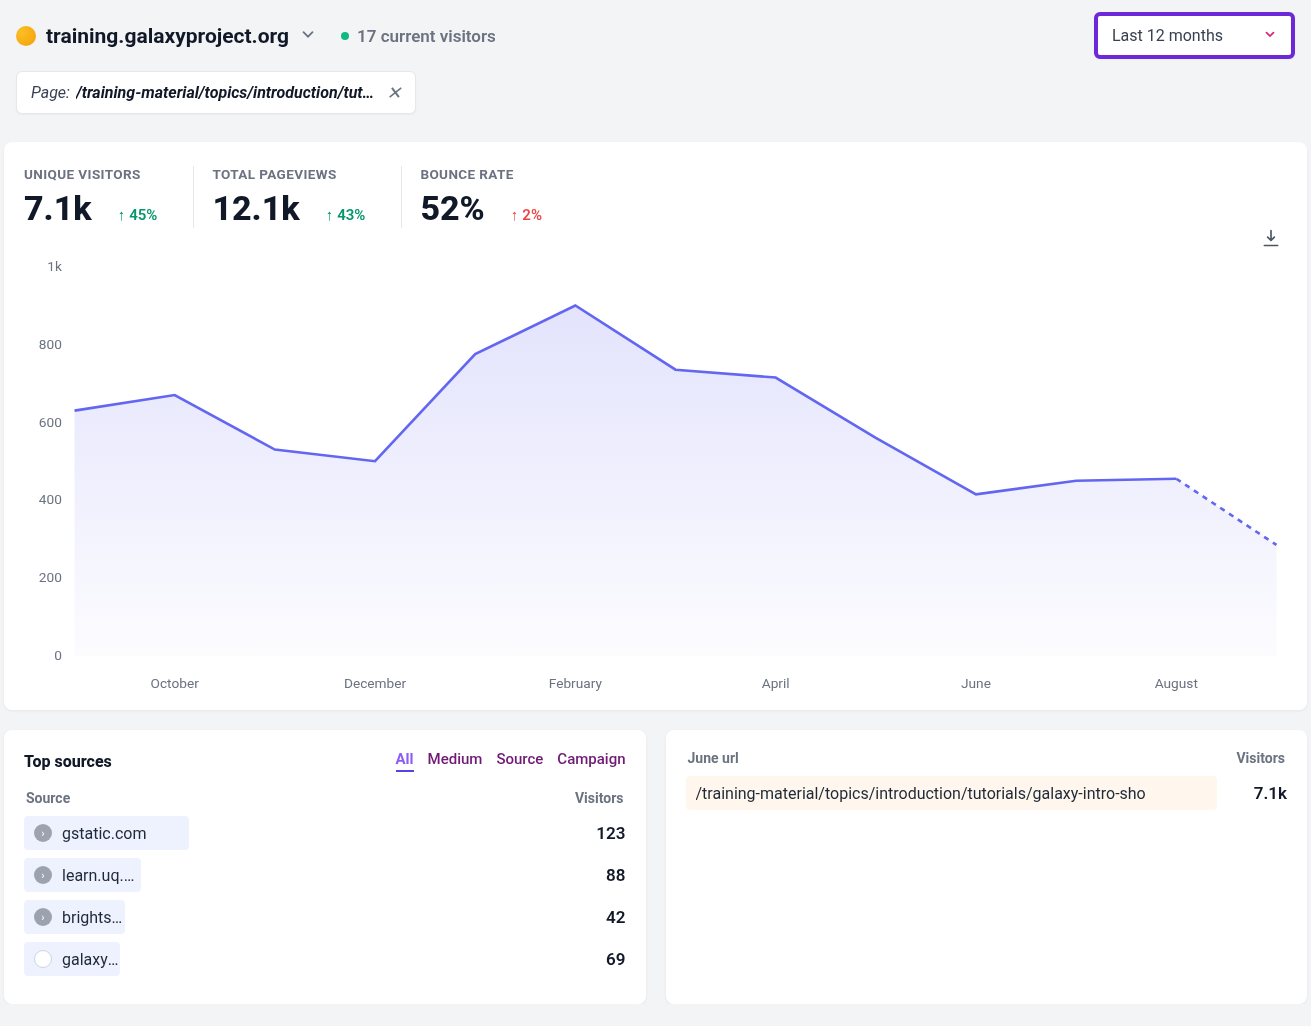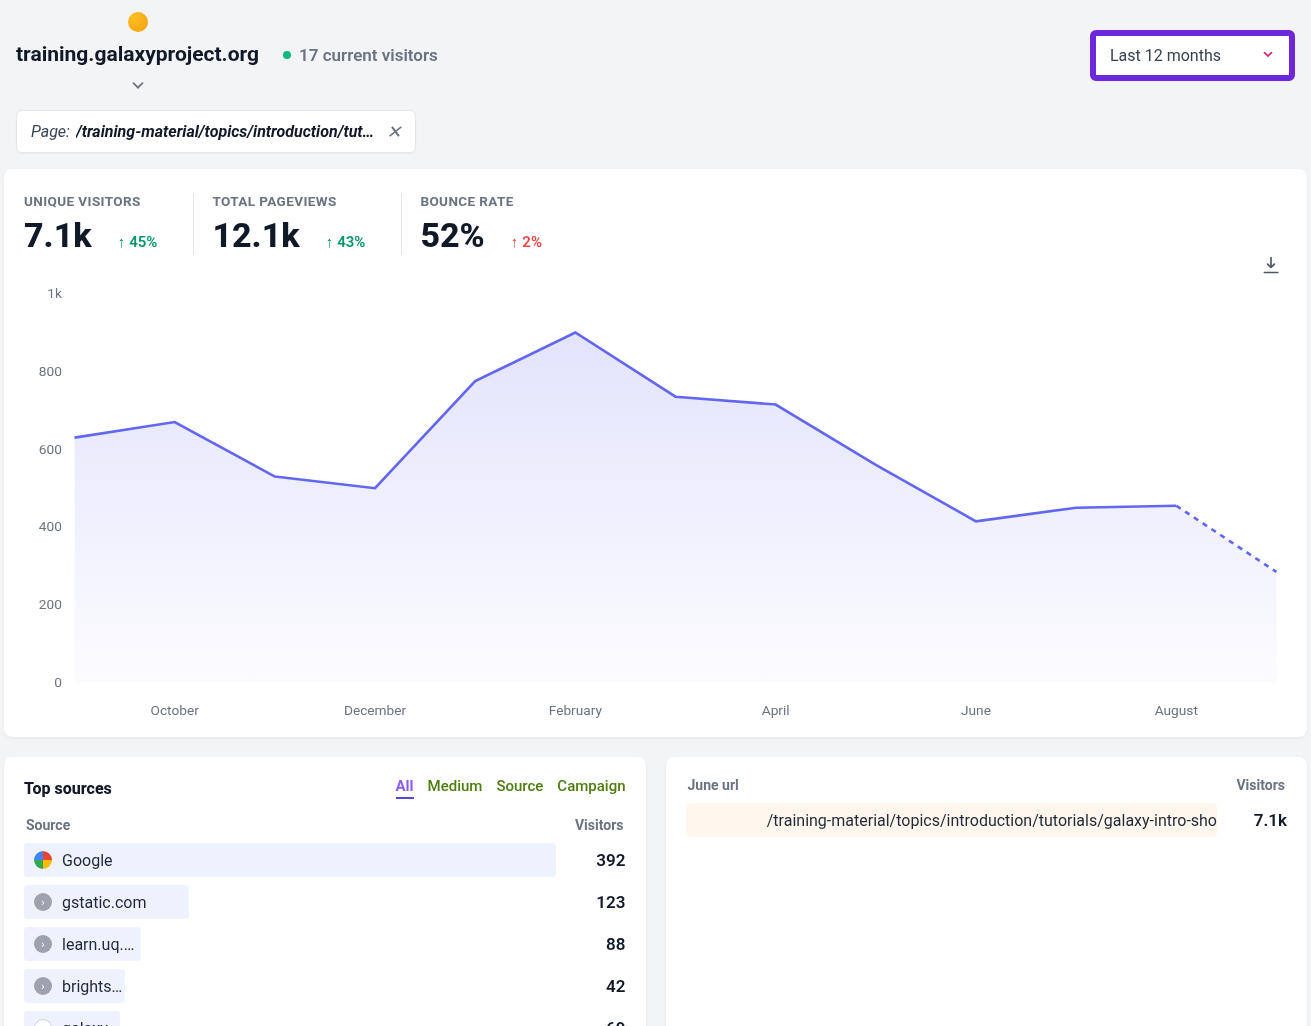--- a/index.html
+++ b/index.html
@@ -10,50 +10,50 @@
     padding: 0;
     width: 1311px;
   }
   .header {
     display: flex;
     align-items: center;
     justify-content: space-between;
     padding: 12px 16px 8px 16px;
   }
   .header-left { display: flex; align-items: center; gap: 24px; }
-  .site-selector { display: flex; align-items: center; gap: 10px; cursor: pointer; flex-direction: column; }
+  .site-selector { display: flex; align-items: center; gap: 10px; cursor: pointer; }
   .site-icon {
     width: 20px; height: 20px; border-radius: 50%;
     background: radial-gradient(circle at 30% 30%, #fbbf24, #f59e0b);
     display: inline-block;
   }
   .site-name { font-size: 21px; font-weight: 700; color: #111827; }
   .chevron { color: #6b7280; }
   .visitors-now { display: flex; align-items: center; gap: 8px; color: #6b7280; font-weight: 600; font-size: 17px;}
   .dot { width: 8px; height: 8px; border-radius: 50%; background: #10b981; display: inline-block; }
   .period-select {
-    background: #fff; border: 6px solid #6d28d9; border-radius: 6px;
+    background: #fff; border: 4px solid #6d28d9; border-radius: 6px;
     padding: 10px 14px; display: flex; align-items: center; gap: 40px;
     font-size: 16px; color: #374151; cursor: pointer;
     box-shadow: 0 1px 2px rgba(0,0,0,0.03);
   }
   .period-select .chev { color: #db2777; }
   .filter-row { padding: 4px 16px 16px 2px; font-style: italic; }
   .filter-pill {
     display: inline-flex; align-items: center; gap: 6px;
     background: #fff; border: 1px solid #e5e7eb; border-radius: 6px;
     padding: 10px 14px; font-size: 16px; color: #374151;
     box-shadow: 0 1px 2px rgba(0,0,0,0.04);
     margin-left: 14px;
   }
   .filter-pill .label { color: #374151; }
   .filter-pill .value { font-weight: 700; color: #111827; max-width: 380px; overflow: hidden; text-overflow: ellipsis; white-space: nowrap; display: inline-block; vertical-align: bottom;}
   .filter-pill .close { color: #6b7280; cursor: pointer; margin-left: 6px; font-size: 18px;}
   .main-card {
-    background: #fff; border-radius: 8px; margin: 0 4px;
+    background: #fff; border-radius: 8px; margin: 12px 4px;
     box-shadow: 0 1px 3px rgba(0,0,0,0.06);
     padding: 24px 20px 12px 20px;
     position: relative;
   }
   .metrics { display: flex; gap: 0; }
   .metric { padding: 0 36px 0 18px; border-right: 1px solid #e5e7eb; }
   .metric:first-child { padding-left: 0; }
   .metric:last-child { border-right: none; }
   .metric-label { font-size: 13.5px; font-weight: 700; color: #6b7280; letter-spacing: .4px; }
   .metric-row { display: flex; align-items: baseline; gap: 26px; margin-top: 6px; }
@@ -71,33 +71,33 @@
   .panels { display: flex; gap: 20px; margin: 20px 4px 0 4px; }
   .panel {
     background: #fff; border-radius: 8px; flex: 1;
     box-shadow: 0 1px 3px rgba(0,0,0,0.06);
     padding: 20px;
     min-width: 0;
   }
   .panel-head { display: flex; align-items: center; justify-content: space-between; margin-bottom: 18px; }
   .panel-title { font-size: 16px; font-weight: 800; color: #111827; }
   .tabs { display: flex; gap: 14px; font-size: 15px; }
-  .tab { color: #4d7c0f; cursor: pointer; font-weight: 500;}
+  .tab { color: #701a75; cursor: pointer; font-weight: 500;}
   .tab.active { color: #8b5cf6; font-weight: 700; border-bottom: 2px solid #4f46e5; padding-bottom: 2px;}
   .col-head { display: flex; justify-content: space-between; font-size: 14px; font-weight: 700; color: #6b7280; margin-bottom: 10px; padding: 0 2px;}
   .row { display: flex; align-items: center; justify-content: space-between; padding: 0; margin-bottom: 8px; gap: 16px;}
   .row .bar-cell { flex: 1; min-width: 0; }
   .row .num { font-size: 17px; font-weight: 600; color: #111827; min-width: 54px; text-align: right;}
   .bar {
     position: relative; height: 34px; border-radius: 4px;
     display: flex; align-items: center; padding-left: 10px; gap: 10px;
     font-size: 16px; color: #1f2937;
   }
   .bar.blue { background: #eef2ff; }
-  .bar.orange { background: #fff7ed; justify-content: flex-end; }
+  .bar.orange { background: #fff7ed; }
   .favi { width: 18px; height: 18px; border-radius: 50%; background: #9ca3af; display: inline-flex; align-items:center; justify-content:center; font-size:11px; color:#fff; flex-shrink:0;}
   .favi.google { background: conic-gradient(#ea4335 0 25%, #fbbc05 0 50%, #34a853 0 75%, #4285f4 0 100%); }
   .favi.gp { background: #fff; border:1px solid #cbd5e1;}
   .bar .txt { white-space: nowrap; overflow: hidden; text-overflow: ellipsis; }
 </style>
 </head>
 <body>
 
 <div class="header">
   <div class="header-left">
@@ -204,29 +204,20 @@
           <span class="tab">Campaign</span>
         </div>
     </div>
     <div class="col-head">
       <span>Source</span>
       <span>Visitors</span>
     </div>
     <div id="sources-rows">
         <div class="row">
           <div class="bar-cell">
-            <div class="bar blue" style="width:100%">
-              <span class="favi google"></span>
-              <span class="txt">Google</span>
-            </div>
-          </div>
-          <div class="num">392</div>
-        </div>
-        <div class="row">
-          <div class="bar-cell">
             <div class="bar blue" style="width:31%">
               <span class="favi">›</span>
               <span class="txt">gstatic.com</span>
             </div>
           </div>
           <div class="num">123</div>
         </div>
         <div class="row">
           <div class="bar-cell">
             <div class="bar blue" style="width:22%">

